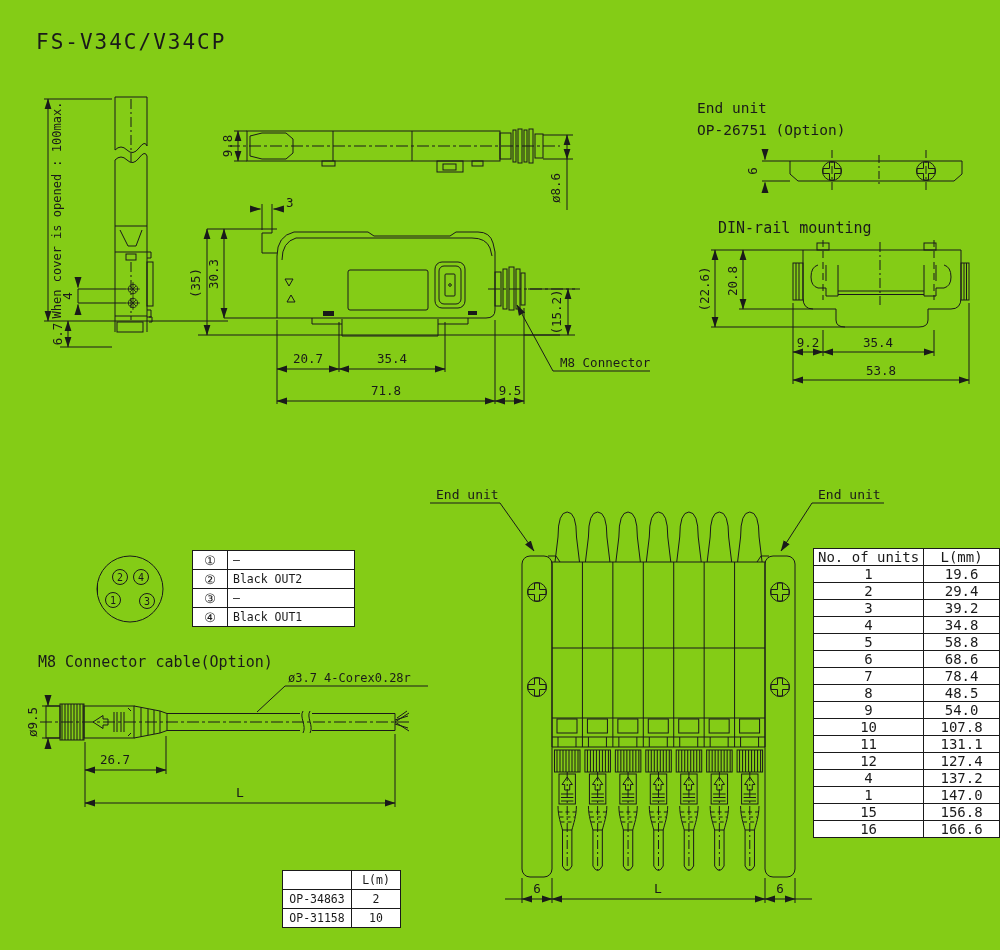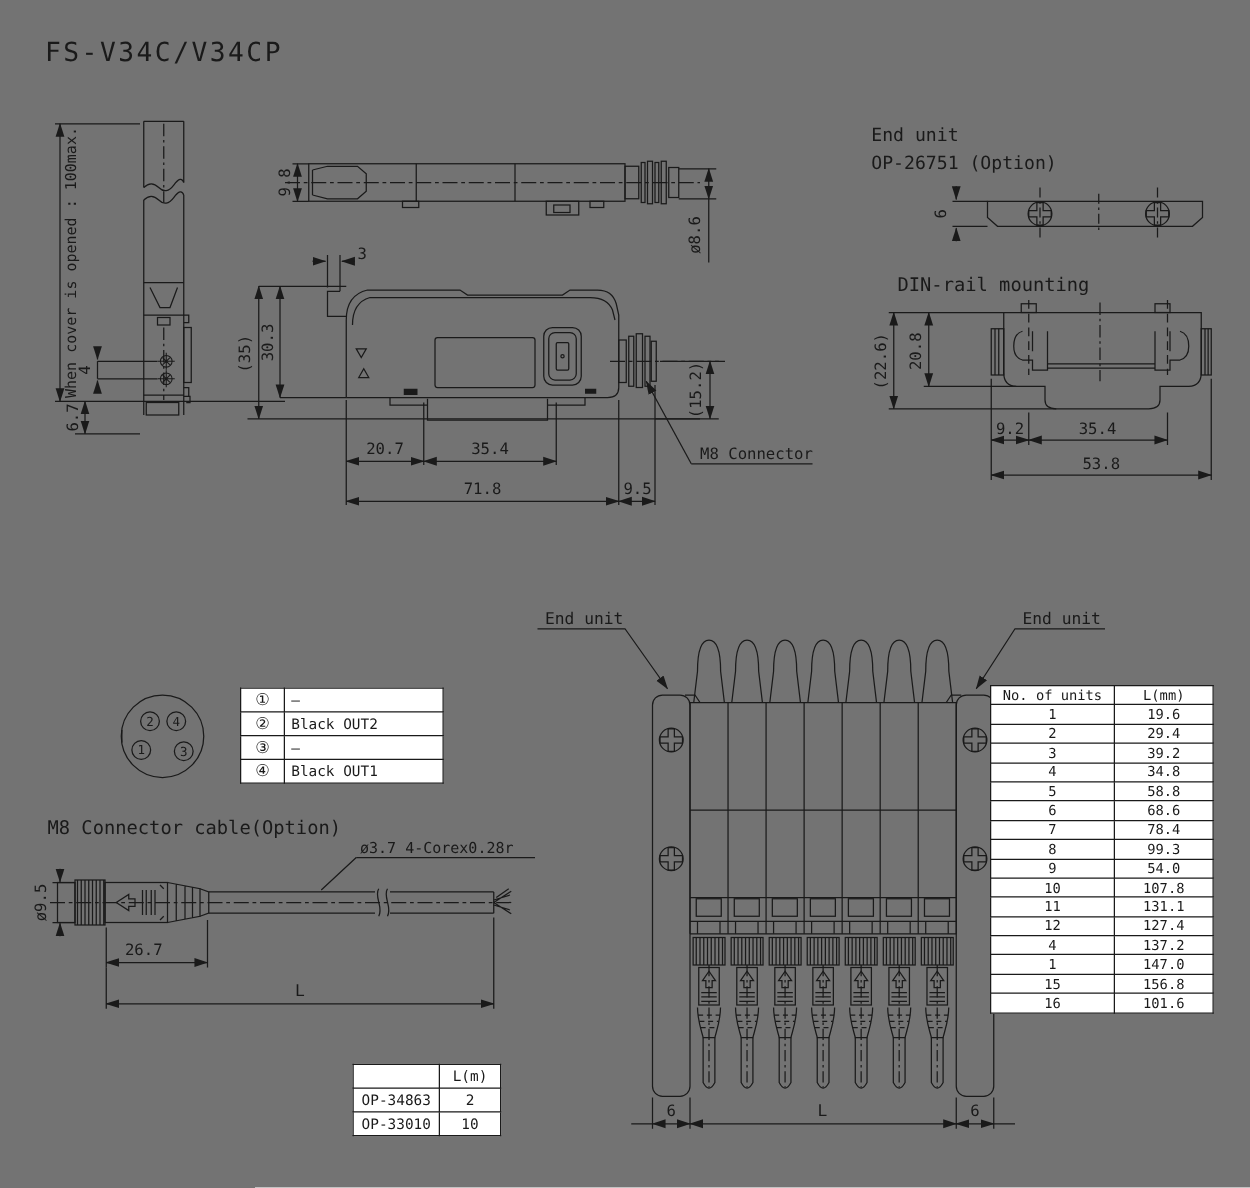--- a/index.html
+++ b/index.html
@@ -1,33 +1,33 @@
 <!DOCTYPE html>
 <html><head>
 <meta charset="utf-8">
 <style>
   html,body{margin:0;padding:0;background:#fff}
-  #canvas{position:relative;width:1000px;height:950px;background:#737373;overflow:hidden;
+  #canvas{position:relative;width:1000px;height:950px;background:#84cc16;overflow:hidden;
           font-family:"DejaVu Sans Mono",monospace;color:#1a1a1a}
   #draw{position:absolute;left:0;top:0}
   .lw{stroke:#1a1a1a;fill:none;stroke-width:1;stroke-linecap:butt;stroke-linejoin:miter}
   .fil{fill:#1a1a1a;stroke:none}
   svg text{fill:#1a1a1a;stroke:none;font-family:"DejaVu Sans Mono",monospace}
   .page-title{position:absolute;left:36px;top:30px;font-size:21px;letter-spacing:2px;white-space:nowrap}
   table{position:absolute;border-collapse:collapse;background:#fff;font-family:"DejaVu Sans Mono",monospace;color:#1a1a1a}
   td,th{border:1px solid #1a1a1a;font-weight:normal;white-space:nowrap}
   #pinout-table{left:192px;top:550px;font-size:11.5px}
   #pinout-table td{height:18px;padding:0 5px}
   #pinout-table td.pin{width:24px;text-align:center;font-size:13px}
   #pinout-table td.desc{width:116px;text-align:left}
-  #cable-table{left:282px;top:851px;font-size:11.5px;text-align:center}
+  #cable-table{left:282px;top:870px;font-size:11.5px;text-align:center}
   #cable-table td{height:18px;padding:0 4px}
   #cable-table td.model{width:60px}
   #cable-table td.len{width:40px}
-  #units-table{left:792px;top:548px;font-size:11px}
+  #units-table{left:813px;top:548px;font-size:14px}
   #units-table td{height:14.4px;padding:0 4px;text-align:center}
   #units-table td.ucol{width:90px}
   #units-table td.lcol{width:70px}
 </style>
 </head>
 <body>
 
 <div id="canvas">
 
 <div class="page-title">FS-V34C/V34CP</div>
@@ -317,21 +317,21 @@
   <tbody>
         <tr>
     <td class="model"></td>
     <td class="len">L(m)</td>
   </tr>
   <tr>
     <td class="model">OP-34863</td>
     <td class="len">2</td>
   </tr>
   <tr>
-    <td class="model">OP-33010</td>
+    <td class="model">OP-31158</td>
     <td class="len">10</td>
   </tr>
 </tbody>
     </table>
 
 <table id="units-table">
   <tbody>
         <tr>
     <td class="ucol">No. of units</td>
     <td class="lcol">L(mm)</td>
@@ -359,21 +359,21 @@
   <tr>
           <td class="ucol">6</td>
           <td class="lcol">68.6</td>
         </tr>
   <tr>
           <td class="ucol">7</td>
           <td class="lcol">78.4</td>
         </tr>
   <tr>
           <td class="ucol">8</td>
-          <td class="lcol">99.3</td>
+          <td class="lcol">48.5</td>
         </tr>
   <tr>
           <td class="ucol">9</td>
           <td class="lcol">54.0</td>
         </tr>
   <tr>
           <td class="ucol">10</td>
           <td class="lcol">107.8</td>
         </tr>
   <tr>
@@ -391,18 +391,18 @@
   <tr>
           <td class="ucol">1</td>
           <td class="lcol">147.0</td>
         </tr>
   <tr>
           <td class="ucol">15</td>
           <td class="lcol">156.8</td>
         </tr>
   <tr>
           <td class="ucol">16</td>
-          <td class="lcol">101.6</td>
+          <td class="lcol">166.6</td>
         </tr>
 </tbody>
     </table>
 
 </div>
 
 </body></html>

